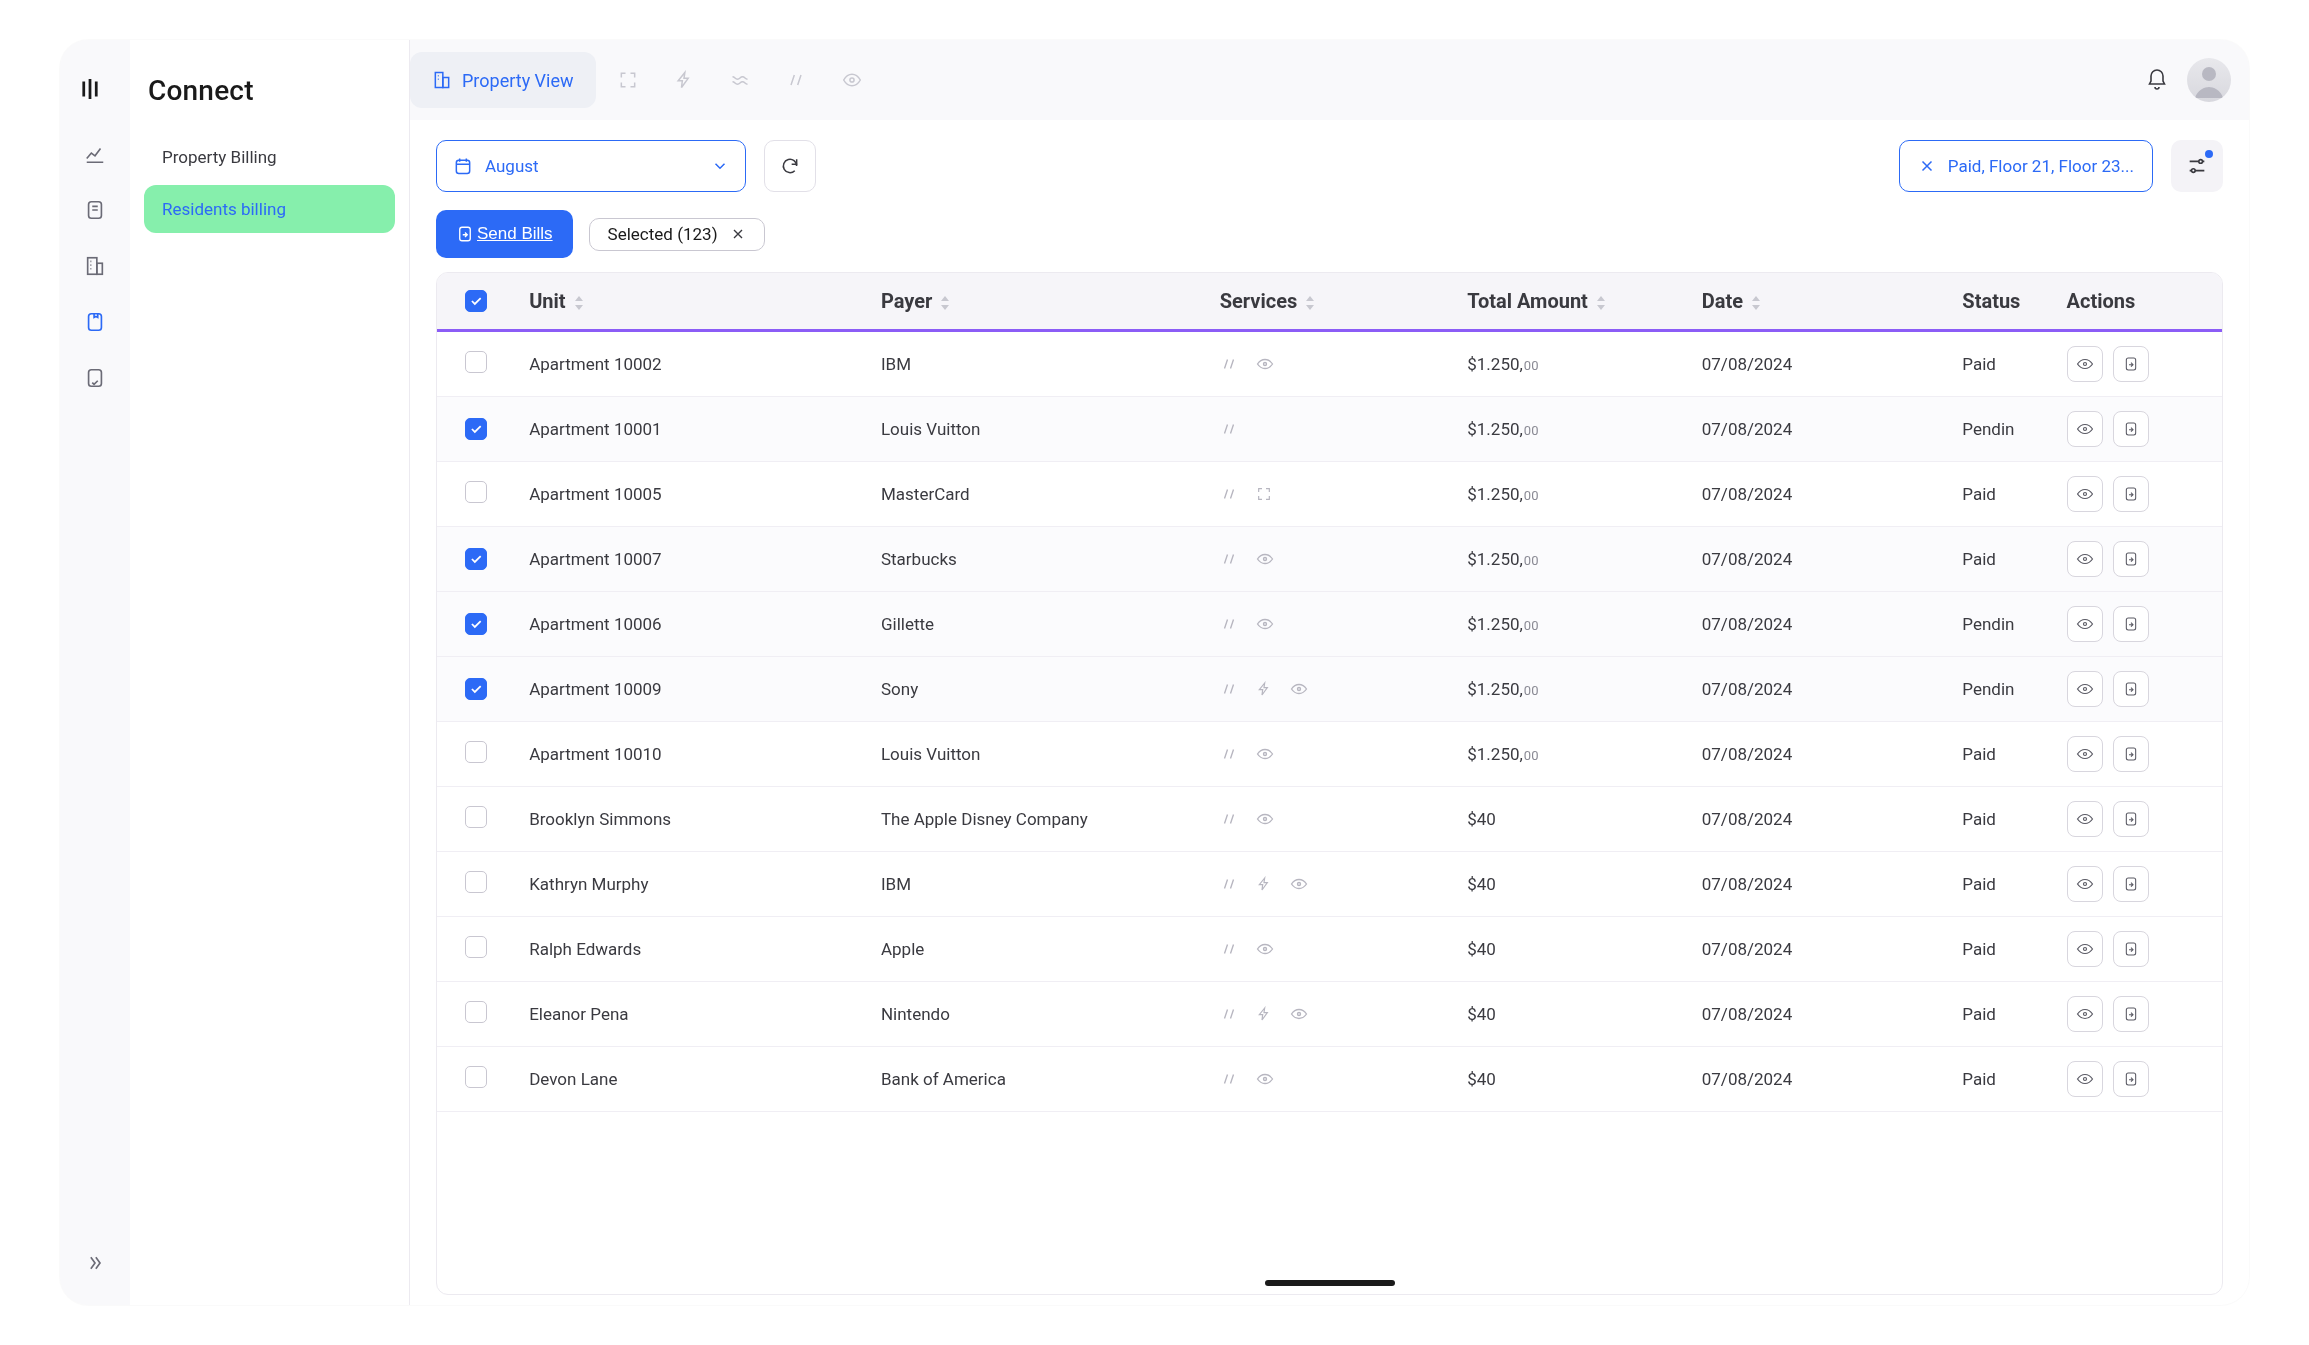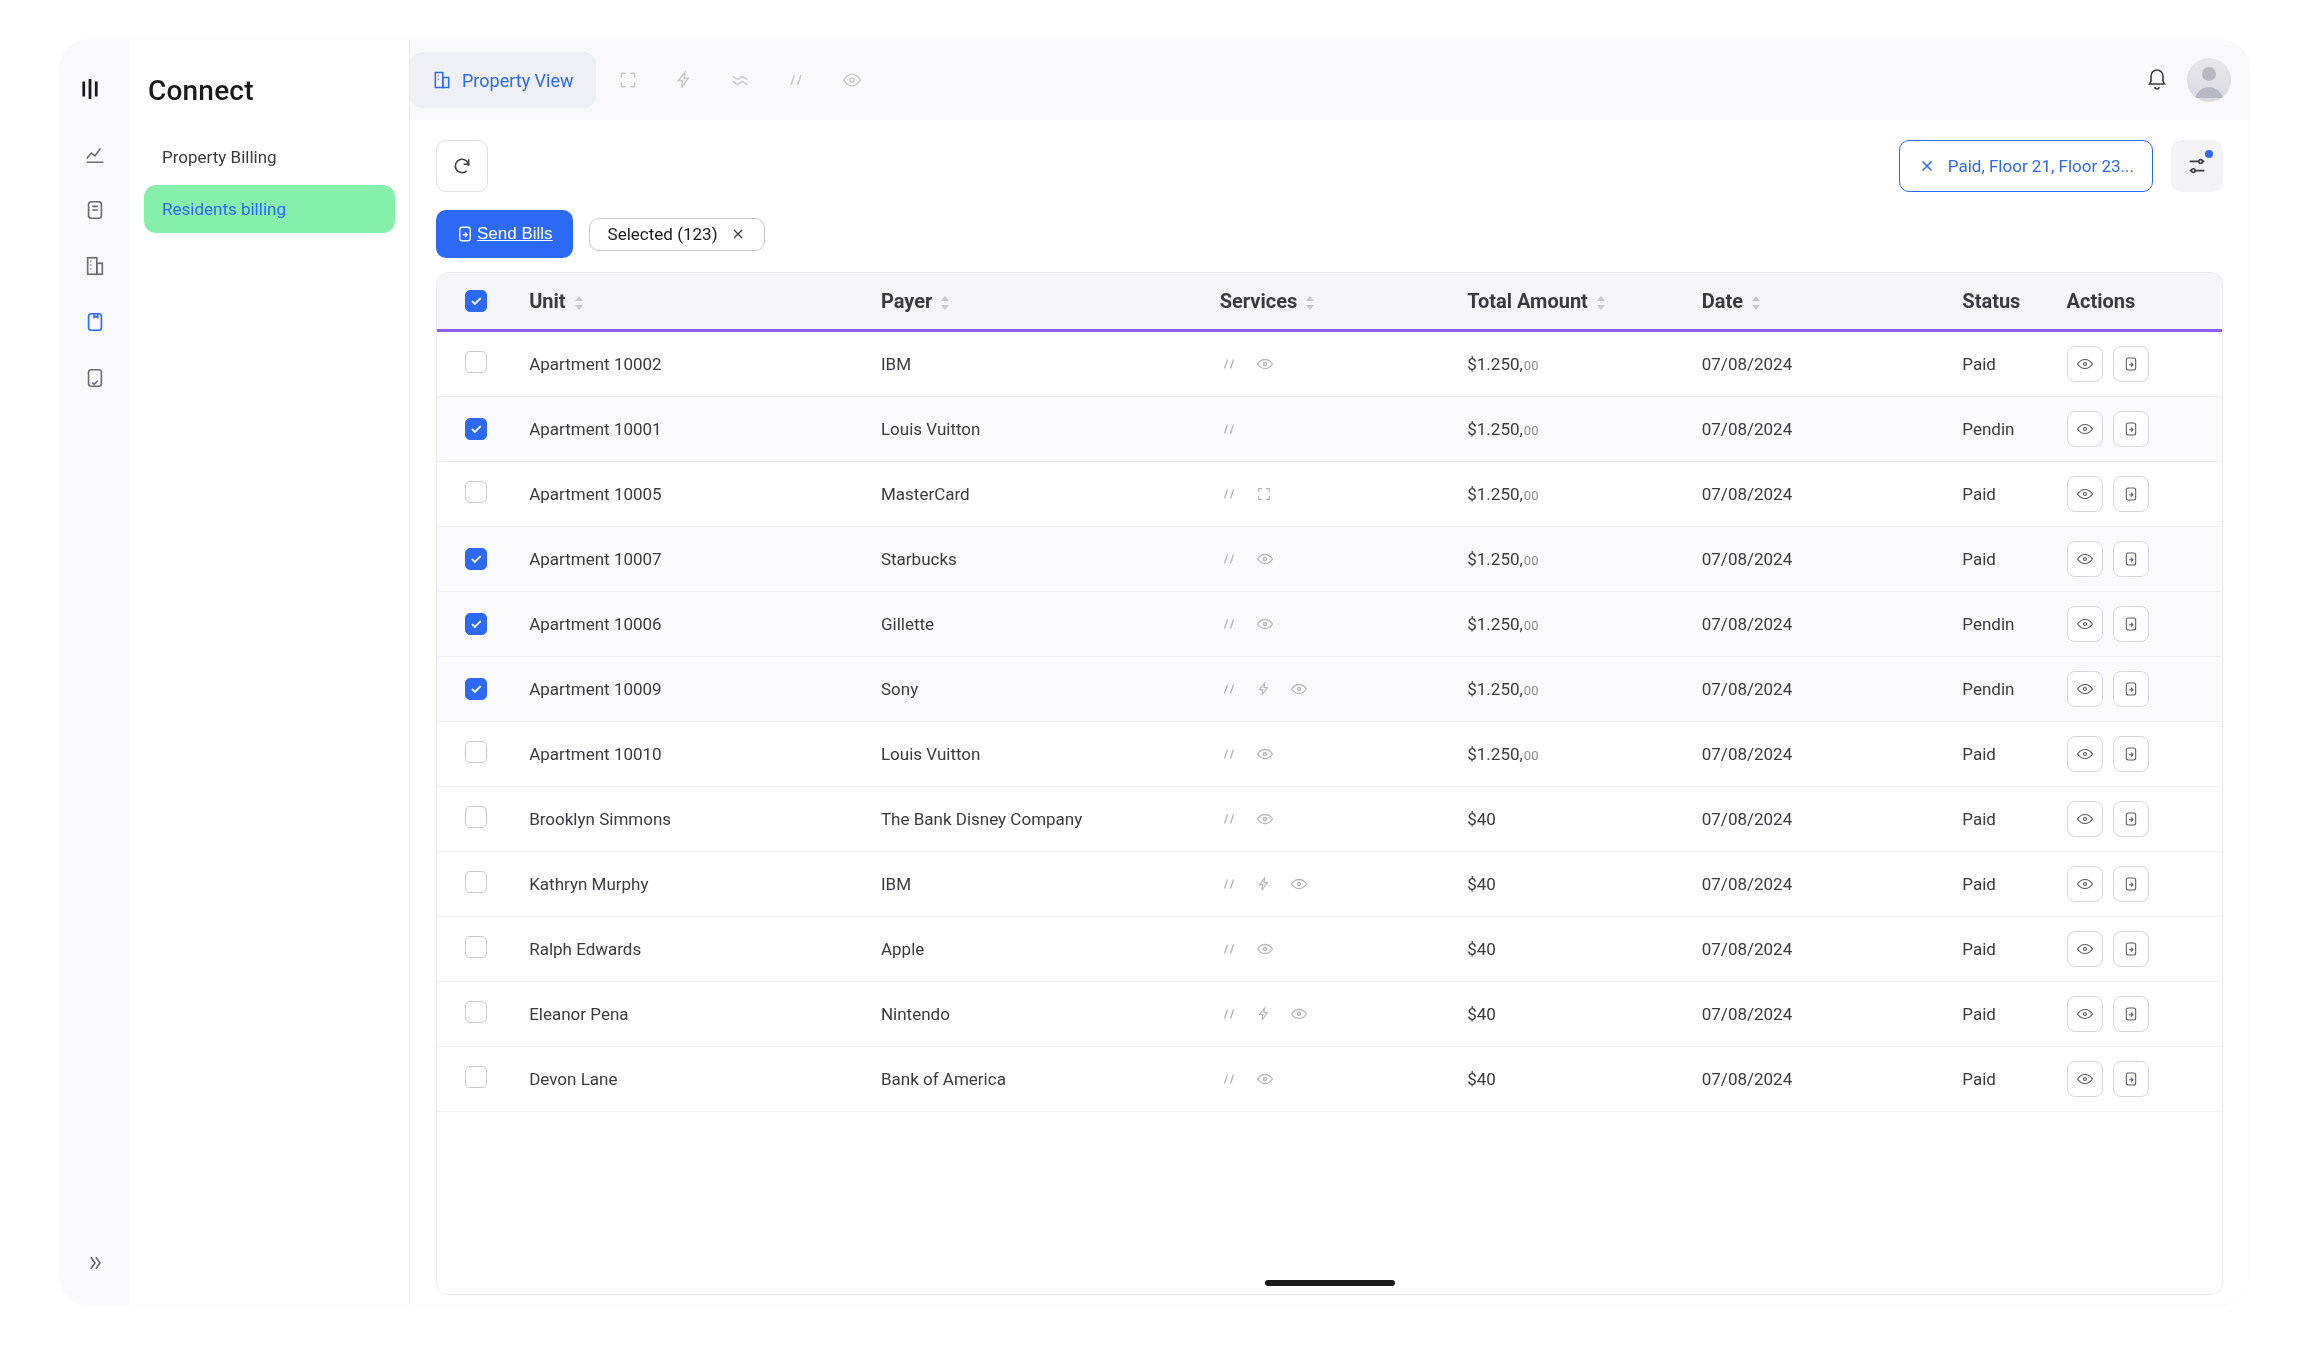--- a/index.html
+++ b/index.html
@@ -423,20 +423,34 @@
         <div class="avatar">
           <svg width="44" height="44" viewBox="0 0 44 44">
               <circle cx="22" cy="16" r="7" fill="#b8b8c2"></circle>
               <path d="M8 40c2-8 10-11 14-11s12 3 14 11" fill="#b8b8c2"></path>
             </svg>
         </div>
       </div>
 
       <div class="content">
         <div class="filters-row">
+          <div class="month-select">
+            <span>
+              <svg width="20" height="20" viewBox="0 0 24 24" fill="none" stroke="currentColor" stroke-width="1.8">
+                  <rect x="4" y="5" width="16" height="16" rx="3"></rect>
+                  <path d="M8 3v4M16 3v4M4 10h16"></path>
+                </svg>
+            </span>
+            <span class="grow">August</span>
+            <span>
+              <svg width="18" height="18" viewBox="0 0 24 24" fill="none" stroke="currentColor" stroke-width="2">
+                  <path d="M6 9l6 6 6-6"></path>
+                </svg>
+            </span>
+          </div>
           <div class="refresh-btn">
             <svg width="20" height="20" viewBox="0 0 24 24" fill="none" stroke="currentColor" stroke-width="1.8">
                 <path d="M20 12a8 8 0 10-2.3 5.6"></path>
                 <path d="M20 4v6h-6"></path>
               </svg>
           </div>
           <div class="grow"></div>
           <div class="filter-pill">
             <span>
               <svg width="18" height="18" viewBox="0 0 24 24" fill="none" stroke="currentColor" stroke-width="2">
@@ -811,21 +825,21 @@
                             <rect x="5" y="3" width="14" height="18" rx="3"></rect>
                             <path d="M12 16l3-3-3-3M9 13h6"></path>
                           </svg>
                         </span>
       </div>
     </td>
                   </tr>
                   <tr>
     <td class="col-check"><span class="checkbox "></span></td>
     <td>Brooklyn Simmons</td>
-    <td>The Bank Disney Company</td>
+    <td>The Apple Disney Company</td>
     <td>
                       <div class="svc-icons">
                         <span>
                           <svg width="18" height="18" viewBox="0 0 24 24" fill="none" stroke="currentColor" stroke-width="1.8">
                             <path d="M6 18L10 6M14 18L18 6"></path>
                           </svg>
                         </span>
                         <span>
                           <svg width="18" height="18" viewBox="0 0 24 24" fill="none" stroke="currentColor" stroke-width="1.8">
                             <path d="M2 12s4-6 10-6 10 6 10 6-4 6-10 6S2 12 2 12z"></path>

